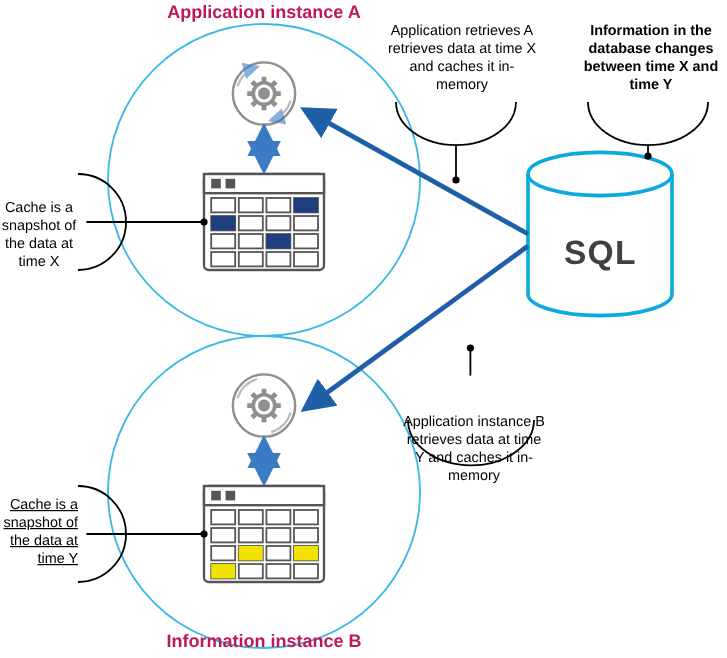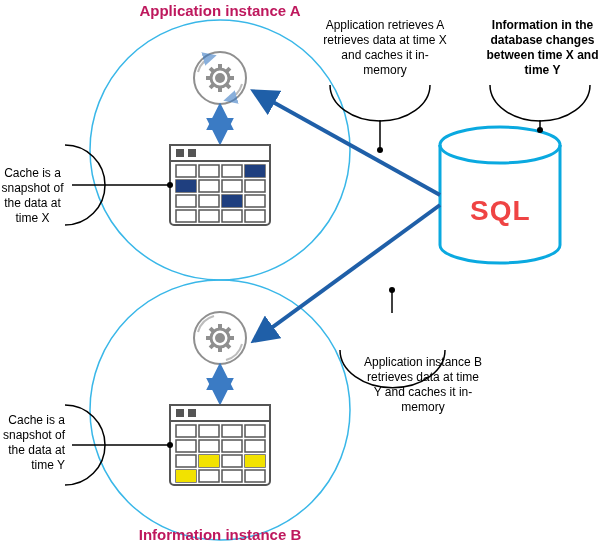--- a/index.html
+++ b/index.html
@@ -19,21 +19,21 @@
     text-align: center;
     line-height: 1.25;
   }
   .instance-title {
     color: #be185d;
     font-weight: 600;
     font-size: 15px;
   }
   .sql-label {
     position: absolute;
-    color: #ef4444;
+    color: #404040;
     font-weight: 700;
     font-size: 28px;
     letter-spacing: 1px;
   }
   svg { position: absolute; top: 0; left: 0; }
 </style>
 </head>
 <body>
 
 <svg width="606" height="548" viewBox="0 0 606 548">
@@ -183,21 +183,21 @@
 
   <line x1="440" y1="205" x2="255" y2="340" stroke="#1f5fa8" stroke-width="4" marker-end="url(#ah)"></line>
 </svg>
 
 <div class="label instance-title" style="left:120px; top:2px; width:200px;">Application instance A</div>
 
 <div class="label instance-title" style="left:120px; top:526px; width:200px;">Information instance B</div>
 
 <div class="label" style="left:0px; top:166px; width:65px; ">Cache is a snapshot of the data at time X</div>
 
-<div class="label" style="left:0px; top:413px; width:65px; text-align:right;">Cache is a snapshot of the data at time Y</div>
+<div class="label" style="left:0px; top:413px; width:65px; text-align:right;text-decoration:underline;">Cache is a snapshot of the data at time Y</div>
 
 <div class="label" style="left:320px; top:18px; width:130px;">Application retrieves A retrieves data at time X and caches it in-memory</div>
 
 <div class="label" style="left:485px; top:18px; width:115px;font-weight:bold;">Information in the database changes between time X and time Y</div>
 
-<div class="label" style="left:335px; top:355px; width:120px;margin-left:28px;">Application instance B retrieves data at time Y and caches it in-memory</div>
+<div class="label" style="left:335px; top:344px; width:120px;">Application instance B retrieves data at time Y and caches it in-memory</div>
 
 <div class="sql-label" style="left:470px; top:195px;">SQL</div>
 
 </body></html>

